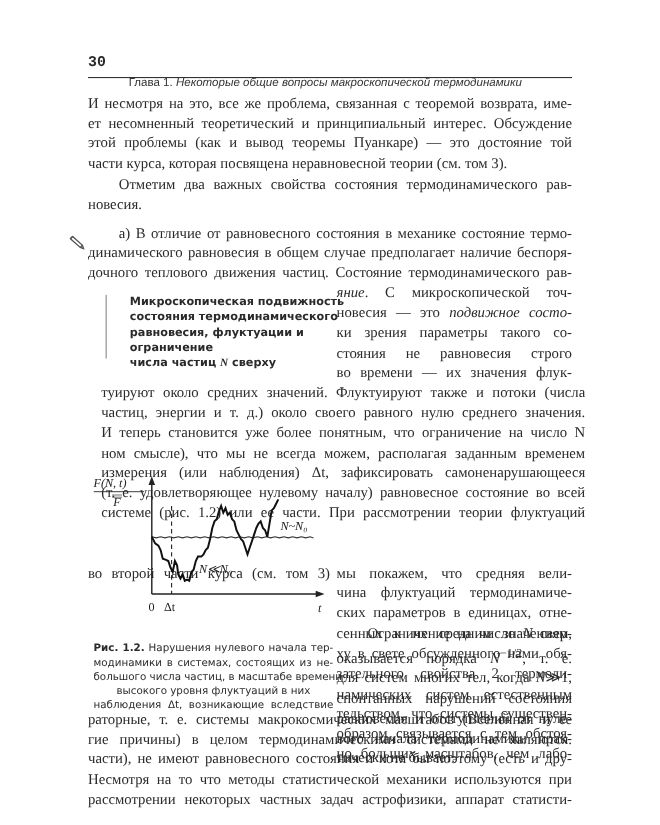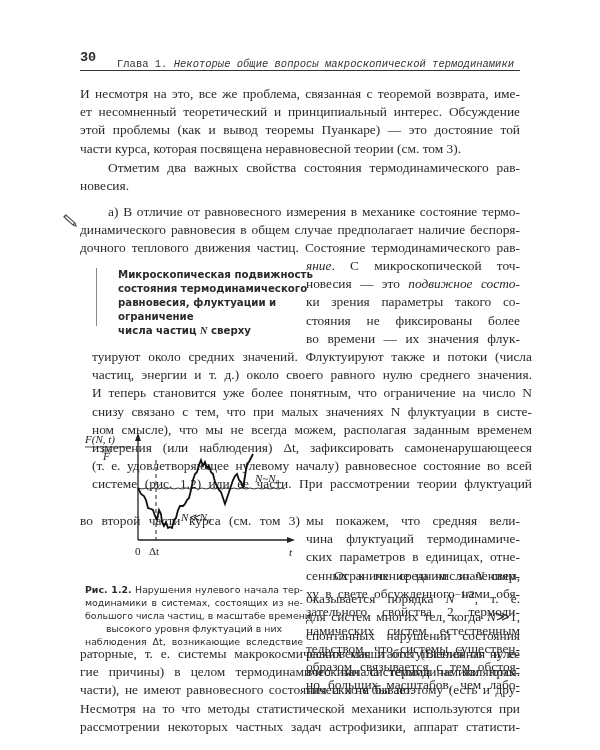--- a/index.html
+++ b/index.html
@@ -2,21 +2,21 @@
 <html><head>
 <meta charset="utf-8">
 <style>
   html, body { margin:0; padding:0; background:#ffffff; }
   body { width:600px; height:750px; position:relative; overflow:hidden;
          font-family:"Liberation Serif", "DejaVu Serif", serif; color:#2a2a2a; }
   .header { position:absolute; left:80px; top:50px; width:440px; height:20px;
             border-bottom:1px solid #333; }
   .pnum { position:absolute; left:0; top:0; font-family:Liberation Mono, monospace;
           font-weight:bold; font-size:13.5px; }
-  .chap { position:absolute; left:37px; top:8px; font-family:Liberation Mono, monospace;
+  .chap { position:absolute; left:37px; top:19px; font-family:Liberation Sans, sans-serif;
           font-size:10.5px; color:#333; }
   .chap i { font-style:italic; }
   .blk { position:absolute; left:80px; width:440px; }
   .right { position:absolute; left:306px; width:214px; }
   .l { display:block; font-size:13.4px; line-height:18.2px; text-align:justify;
        text-align-last:justify; white-space:nowrap; overflow:hidden; }
   .l.left { text-align-last:left; }
   .l.ind { text-indent:28px; }
   .margin-note { position:absolute; left:96px; top:215px; width:210px; height:58px;
                  border-left:1.5px solid #888; padding-left:8px; }
@@ -48,21 +48,21 @@
 </div>
 
 <div class="blk" style="top:159px;">
   <span class="l ind">Отметим два важных свойства состояния термодинамического рав-</span>
   <span class="l left">новесия.</span>
 </div>
 
 <div class="blk" style="top:165px; margin-top:0;">
 </div>
 <div class="blk" style="top:203px;">
-  <span class="l ind">а)  В отличие от равновесного измерения в механике состояние термо-</span>
+  <span class="l ind">а)  В отличие от равновесного состояния в механике состояние термо-</span>
 </div>
 <div class="blk" style="top:221px;">
   <span class="l">динамического равновесия в общем случае предполагает наличие беспоря-</span>
   <span class="l">дочного теплового движения частиц. Состояние термодинамического рав-</span>
 </div>
 
 <svg class="pencil" viewBox="0 0 16 14">
   <g fill="none" stroke="#555" stroke-width="1.2">
     <path d="M2 3 L11 11 L14 12 L13 9 L4 1 Z"></path>
     <path d="M4 1 L2 3"></path>
@@ -73,29 +73,28 @@
   <div class="t">Микроскопическая подвижность</div>
   <div class="t">состояния термодинамического</div>
   <div class="t">равновесия, флуктуации и ограничение</div>
   <div class="t">числа частиц <i class="m" style="font-family:'Liberation Serif',serif;">N</i> сверху</div>
 </div>
 
 <div class="right" style="top:257px;">
   <span class="l"><i>яние</i><span>. С микроскопической точ-</span></span>
   <span class="l"><span>новесия — это </span><i>подвижное состо-</i></span>
   <span class="l">ки зрения параметры такого со-</span>
-  <span class="l">стояния не фиксированы более</span>
+  <span class="l">стояния не равновесия строго</span>
   <span class="l">во времени — их значения флук-</span>
 </div>
 
 <div class="blk" style="top:348px;margin-left:12px;">
   <span class="l">туируют около средних значений. Флуктуируют также и потоки (числа</span>
   <span class="l">частиц, энергии и т. д.) около своего равного нулю среднего значения.</span>
   <span class="l">И теперь становится уже более понятным, что ограничение на число N</span>
-  <span class="l">снизу связано с тем, что при малых значениях N флуктуации в систе-</span>
   <span class="l">ном смысле), что мы не всегда можем, располагая заданным временем</span>
   <span class="l">измерения (или наблюдения) Δt, зафиксировать самоненарушающееся</span>
   <span class="l">(т. е. удовлетворяющее нулевому началу) равновесное состояние во всей</span>
   <span class="l">системе (рис. 1.2) или ее части. При рассмотрении теории флуктуаций</span>
 </div>
 <div style="position:absolute; left:80px; top:512px; width:220px;">
   <span class="l">во второй части курса (см. том 3)</span>
 </div>
 
 <div class="right" style="top:512px;">

